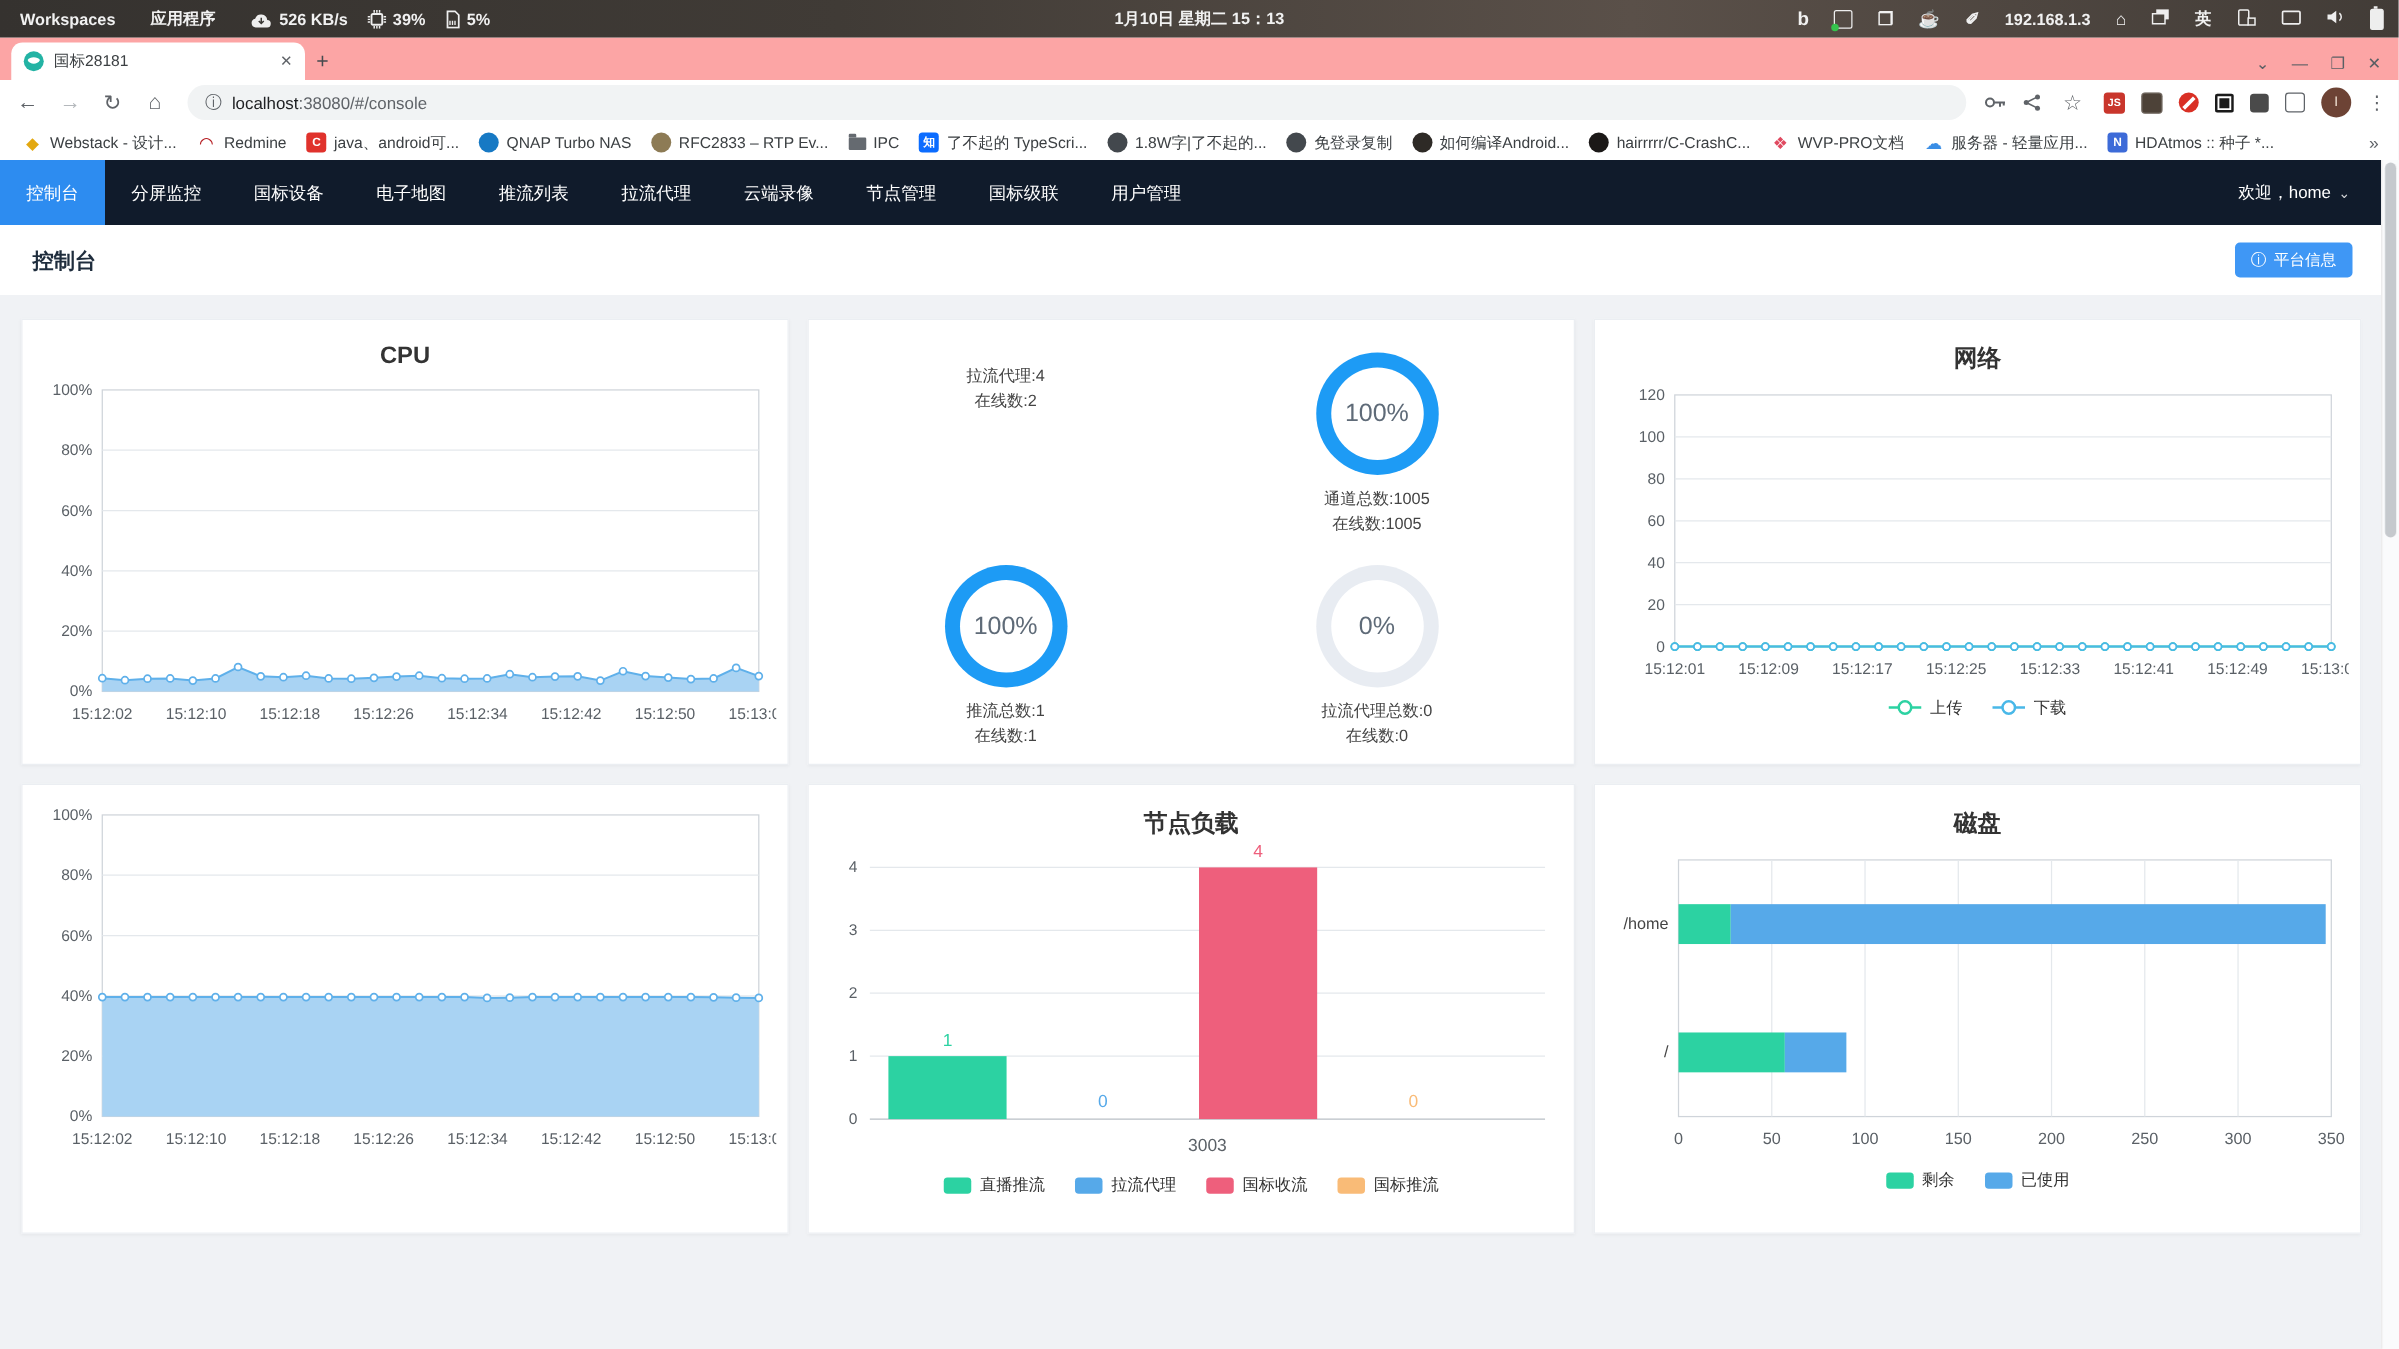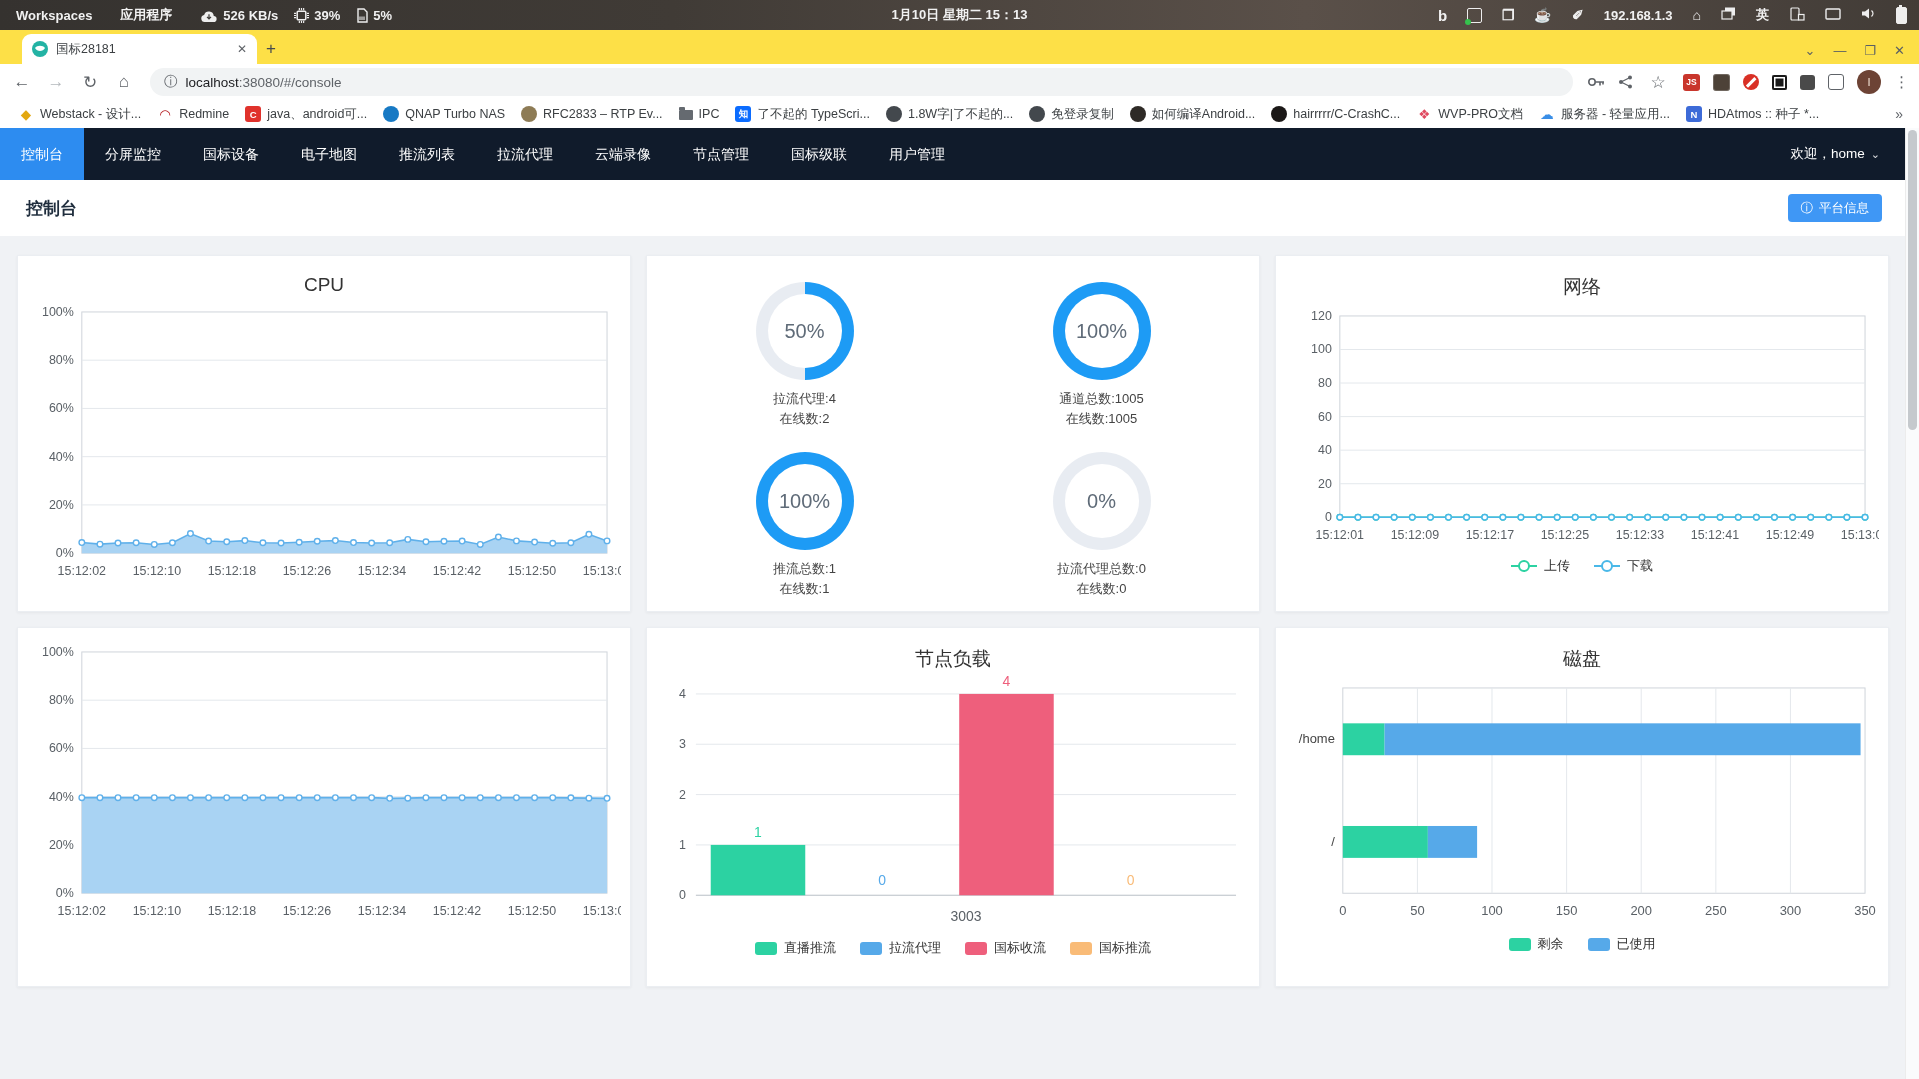--- a/index.html
+++ b/index.html
@@ -13,21 +13,21 @@
   .sys-metrics{display:flex;align-items:center;gap:16px}
   .sys-clock{position:absolute;left:50%;transform:translateX(-50%)}
   .sys-right{margin-left:auto;display:flex;align-items:center;gap:20px;padding-right:12px}
   .sys-right .glyph{font-size:14px}
   .sys-b{font-size:15px;font-weight:700}
   .appic{width:13px;height:13px;border:1.4px solid #eee;border-radius:2px;position:relative;display:inline-block}
   .appic::after{content:'';position:absolute;left:-3px;bottom:-3px;width:6px;height:6px;border-radius:50%;background:#35c24d}
   .batt{width:9px;height:15px;border:1.3px solid #eee;border-radius:2px;position:relative;display:inline-block;background:#eee}
   .batt::before{content:'';position:absolute;top:-3px;left:2px;width:3px;height:2px;background:#eee}
   
-  .tabstrip{height:34px;background:#fde047;display:flex;align-items:flex-end;padding-left:22px}
+  .tabstrip{height:34px;background:#fca5a5;display:flex;align-items:flex-end;padding-left:9px}
   .tab{height:30px;width:215px;background:#fff;border-radius:9px 9px 0 0;display:flex;align-items:center;
        padding:0 10px;font-size:12.5px;color:#3c4043;gap:8px}
   .tab .x{margin-left:auto;color:#5f6368;font-size:12px;cursor:pointer}
   .fav{width:16px;height:16px;border-radius:50%;background:#23b3a4;display:inline-flex;align-items:center;justify-content:center;color:#fff;font-size:9px}
   .newtab{width:28px;height:28px;display:flex;align-items:center;justify-content:center;color:#454a4f;font-size:17px;margin-bottom:1px}
   .winctl{margin-left:auto;display:flex;align-items:center;gap:18px;padding:0 14px 6px 0;color:#5a5f64;font-size:13px}
   .toolbar{height:36px;background:#fff;display:flex;align-items:center;padding:0 10px;gap:10px}
   .navbtn{color:#5f6368;font-size:17px;width:24px;text-align:center}
   .navbtn.dis{color:#b4b8bc}
   .addr{flex:1;height:28px;background:#f1f3f4;border-radius:14px;display:flex;align-items:center;gap:8px;
@@ -54,21 +54,21 @@
   .navbar{height:52px;background:#101b2b;display:flex;align-items:center;color:#fff;font-size:14px}
   .nav-item{height:52px;line-height:52px;padding:0 21px;cursor:pointer}
   .nav-item.active{background:#2d8cf0}
   .welcome{margin-left:auto;padding-right:26px;display:flex;align-items:center;gap:6px;font-size:13.5px}
   .pagebar{height:56px;background:#fff;display:flex;align-items:center;justify-content:space-between;padding:0 24px 0 26px}
   .page-title{font-size:17px;font-weight:700;color:#1f2d3d}
   .btn-info{background:#3f97f5;border:none;color:#fff;font-size:12.5px;height:28px;padding:0 13px;border-radius:4px;
             display:inline-flex;align-items:center;gap:6px;cursor:pointer;font-family:inherit}
   .dashboard{padding:19px 17px 0 17px;display:grid;grid-template-columns:repeat(3,1fr);grid-template-rows:357px 360px;gap:15px}
   .card{background:#fff;border:1px solid #ebeef2;box-shadow:0 1px 3px rgba(0,0,0,.05);padding:8px 9px;overflow:hidden}
-  .card-title{text-align:center;font-size:19px;font-weight:400;color:#333;margin:10px 0 0}
+  .card-title{text-align:center;font-size:19px;font-weight:700;color:#333;margin:10px 0 0}
   .chart{display:block;width:100%;height:auto;margin-top:2px}
   .legend{display:flex;justify-content:center;gap:24px;font-size:13px;color:#333;margin-top:4px;align-items:center}
   .lg{display:inline-flex;align-items:center;gap:7px;cursor:pointer}
   .lg-chip{display:inline-block;width:22px;height:13px;border-radius:3px}
   .lg-line{display:inline-block;width:26px;height:0;border-top:2px solid var(--c);position:relative;vertical-align:middle}
   .lg-line::after{content:'';position:absolute;left:7px;top:-7px;width:8px;height:8px;border:2px solid var(--c);border-radius:50%;background:#fff}
   
   .gauge-grid{display:grid;grid-template-columns:1fr 1fr;grid-template-rows:1fr 1fr;height:340px;padding-top:8px}
   .gauge-cell{display:flex;flex-direction:column;align-items:center;padding-top:10px}
   .ring{width:98px;height:98px;border-radius:50%;position:relative;flex:0 0 auto}
@@ -343,23 +343,20 @@
           <circle cx="545.7" cy="245.6" r="2.8" fill="#fff" stroke="#5fb0ea" stroke-width="1.4"></circle>
           <circle cx="563.8" cy="237.1" r="2.8" fill="#fff" stroke="#5fb0ea" stroke-width="1.4"></circle>
           <circle cx="582.0" cy="243.7" r="2.8" fill="#fff" stroke="#5fb0ea" stroke-width="1.4"></circle>
         </svg>
       <div class="legend"></div>
     </div>
 
     <div class="card">
       <div class="gauge-grid">
           <div class="gauge-cell">
-            <div class="ring" style="background: conic-gradient(rgb(29, 155, 245) 0deg, rgb(29, 155, 245) 50%, rgb(232, 236, 242) 50%, rgb(232, 236, 242) 100%);">
-              <span class="pct">50%</span>
-            </div>
             <div class="gauge-lines">
               <div>拉流代理:4</div>
               <div>在线数:2</div>
             </div>
           </div>
           <div class="gauge-cell">
             <div class="ring" style="background: conic-gradient(rgb(29, 155, 245) 0deg, rgb(29, 155, 245) 100%, rgb(232, 236, 242) 100%, rgb(232, 236, 242) 100%);">
               <span class="pct">100%</span>
             </div>
             <div class="gauge-lines">

